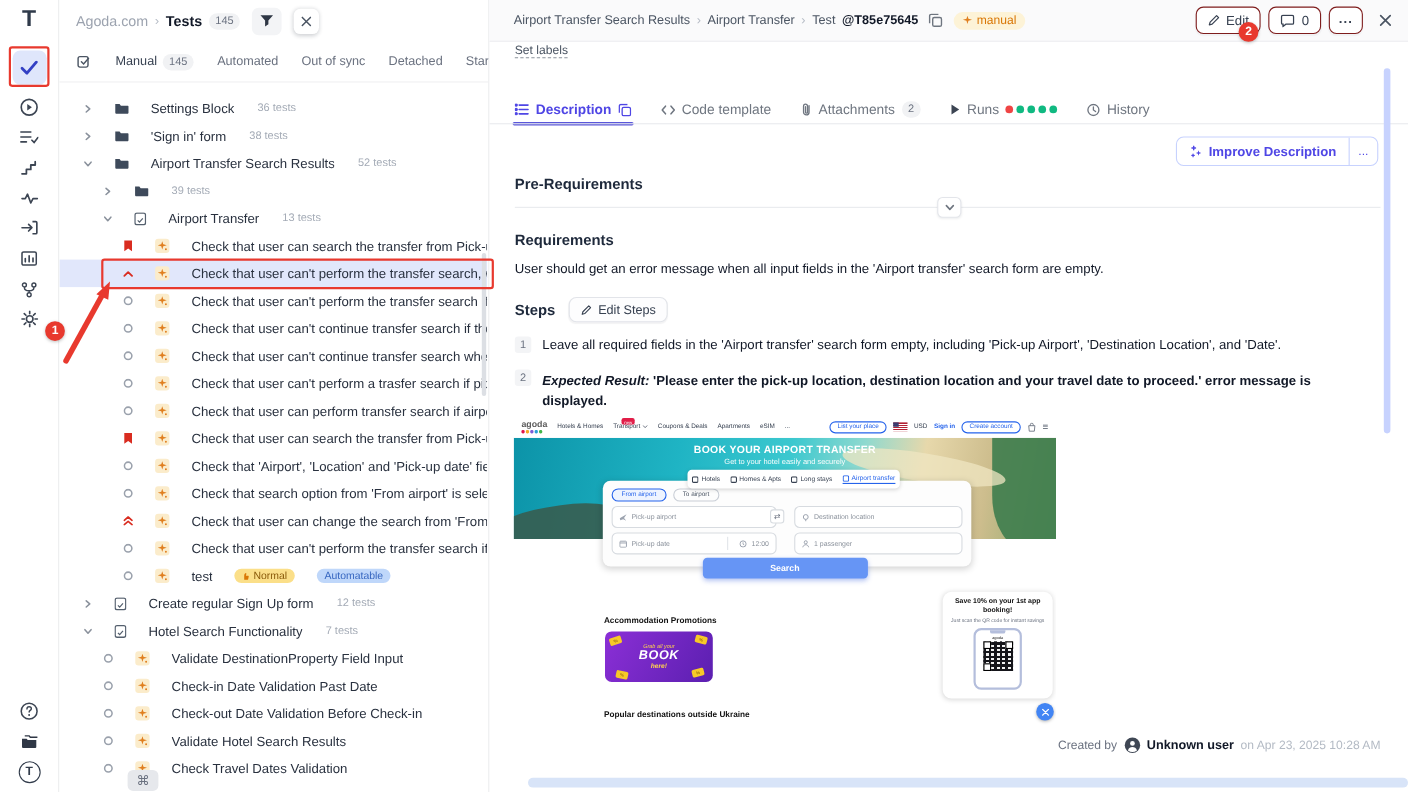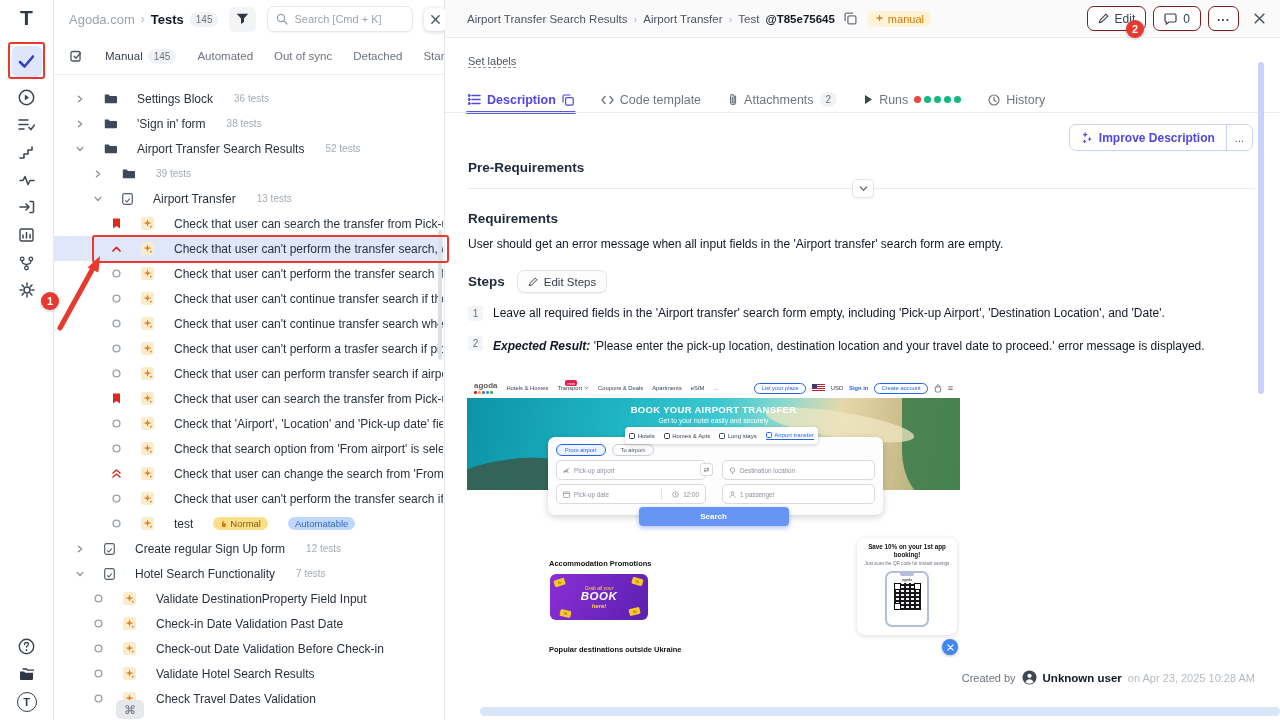--- a/index.html
+++ b/index.html
@@ -44,21 +44,21 @@
   
   #detail-panel{position:absolute;left:445px;top:0;width:835px;height:720px;background:#fff;}
   .dp-head{position:absolute;left:0;right:0;top:0;height:38px;background:#fafafb;border-bottom:1px solid #ededf0;display:flex;align-items:center;gap:7px;padding:0 12px 0 22px;}
   .dp-bc{display:flex;align-items:center;gap:6px;font-size:11.5px;color:#4b5563;white-space:nowrap;}
   .dp-bc .sep{color:#b6bcc6;}
   .dp-bc b{color:#111827;}
   .icbtn{width:18px;height:18px;display:flex;align-items:center;justify-content:center;cursor:pointer;}
   .manual-badge{display:flex;align-items:center;gap:4px;background:#fdf3d7;border-radius:9px;padding:2px 8px;font-size:11px;color:#d97706;}
   .hspacer{flex:1;}
   .hbtn{height:25px;display:flex;align-items:center;gap:6px;padding:0 10px;border:1px solid #7f1d1d;background:#fff;border-radius:7px;font-size:12px;color:#374151;cursor:pointer;box-shadow:0 1px 1px rgba(16,24,40,.04);}
-  .set-labels{position:absolute;left:23px;top:55px;font-size:11px;color:#4b5563;border-bottom:1px dashed #8b929c;cursor:pointer;}
+  .set-labels{position:absolute;left:23px;top:40px;font-size:11px;color:#4b5563;border-bottom:1px dashed #8b929c;cursor:pointer;}
   #tabs{position:absolute;left:23px;top:87px;right:25px;height:25px;display:flex;align-items:center;gap:27px;}
   .tab{position:relative;display:flex;align-items:center;gap:6px;font-size:12.5px;color:#6f7680;cursor:pointer;white-space:nowrap;}
   .tab.active{color:#4f46e5;font-weight:bold;}
   .tab.active .tico svg *{stroke:#4f46e5;}
   .tab.active::after{content:'';position:absolute;left:-2px;right:-2px;bottom:-7px;height:2.5px;background:#5a57d9;border-radius:2px;}
   .tabs-line{position:absolute;left:0;right:0;top:112px;border-top:1px solid #e9eaee;}
   .dots{display:flex;gap:3px;align-items:center;}
   .dots b{width:7px;height:7px;border-radius:50%;}
   .improve-wrap{position:absolute;right:27px;top:124px;height:27px;display:flex;align-items:stretch;border:1px solid #c7d2fe;border-radius:7px;overflow:hidden;background:#fff;}
   .improve-main{display:flex;align-items:center;gap:6px;padding:0 11px;font-size:12px;color:#4f46e5;font-weight:bold;cursor:pointer;}
@@ -66,21 +66,21 @@
   .h3{position:absolute;left:23px;font-size:13.5px;font-weight:bold;color:#1e293b;}
   .divline{position:absolute;left:23px;right:25px;top:188px;border-top:1px solid #e8eaee;}
   .div-chev{position:absolute;left:407px;top:179px;width:22px;height:19px;background:#fff;border:1px solid #e3e5ea;border-radius:5px;box-shadow:0 1px 2px rgba(16,24,40,.07);display:flex;align-items:center;justify-content:center;cursor:pointer;}
   .req-text{position:absolute;left:23px;top:237px;font-size:12px;color:#111827;}
   .steps-row{position:absolute;left:23px;top:270px;display:flex;align-items:center;gap:12px;}
   .edit-steps{height:23px;display:flex;align-items:center;gap:6px;padding:0 10px;border:1px solid #e2e4e9;border-radius:7px;background:#fdfdfe;font-size:11.5px;color:#374151;cursor:pointer;box-shadow:0 1px 1px rgba(16,24,40,.05);}
   #steps{position:absolute;left:23px;top:305px;width:770px;}
   .step{display:flex;gap:10px;margin-bottom:13px;}
   .stepnum{width:15px;height:15px;background:#f3f4f6;border-radius:3px;font-size:10px;color:#6b7280;display:flex;align-items:center;justify-content:center;flex:none;margin-top:1px;}
   .stepbody{font-size:12px;color:#111827;line-height:1.45;}
-  .expected{margin-top:3px;}
+  .expected{margin-top:3px;font-weight:bold;}
   .expected b{font-style:italic;}
   .dp-footer{position:absolute;right:25px;top:668px;text-align:right;font-size:11px;color:#6b7280;}
   .dp-footer .l1,.dp-footer .l2{display:flex;align-items:center;justify-content:flex-end;gap:6px;height:19px;}
   .dp-footer b{color:#111827;font-size:11.5px;}
   .dp-footer .dt{color:#b3bac4;}
   .dp-vscroll{position:absolute;left:813px;top:62px;width:6px;height:332px;background:#c7d2fe;border-radius:3px;}
   .dp-hscroll{position:absolute;left:35px;right:0;top:707px;height:9px;background:#d8e4f8;border-radius:5px;}
   
   #shot{position:absolute;left:22px;top:378px;width:493px;height:281px;background:#fff;overflow:hidden;}
   .sh-top{position:absolute;left:0;top:0;right:0;height:20px;display:flex;align-items:center;gap:9px;padding:0 7px;background:#fff;z-index:3;}
@@ -226,29 +226,20 @@
         <span class="cur">Tests</span>
         <span class="pill">145</span>
       </div>
       <div class="filter-btn">
         <span>
             <svg width="13" height="12" viewBox="0 0 13 12">
               <path d="M.8.8h11.4L8 5.6v3.5l-3 2V5.6z" fill="#2f3745"></path>
             </svg>
           </span>
       </div>
-      <div class="searchbox">
-        <span>
-            <svg width="12" height="12" viewBox="0 0 12 12">
-              <circle cx="5" cy="5" r="3.6" fill="none" stroke="#9aa1ac" stroke-width="1.3"></circle>
-              <path d="M7.8 7.8L11 11" stroke="#9aa1ac" stroke-width="1.3" stroke-linecap="round"></path>
-            </svg>
-          </span>
-        <span class="ph">Search [Cmd + K]</span>
-      </div>
       <div class="tp-close">
         <span>
             <svg width="11" height="11" viewBox="0 0 12 12">
               <path d="M2 2l8 8M10 2l-8 8" stroke="#4b5563" stroke-width="1.5" stroke-linecap="round"></path>
             </svg>
           </span>
       </div>
     </div>
     <div class="tp-filters">
       <span>

